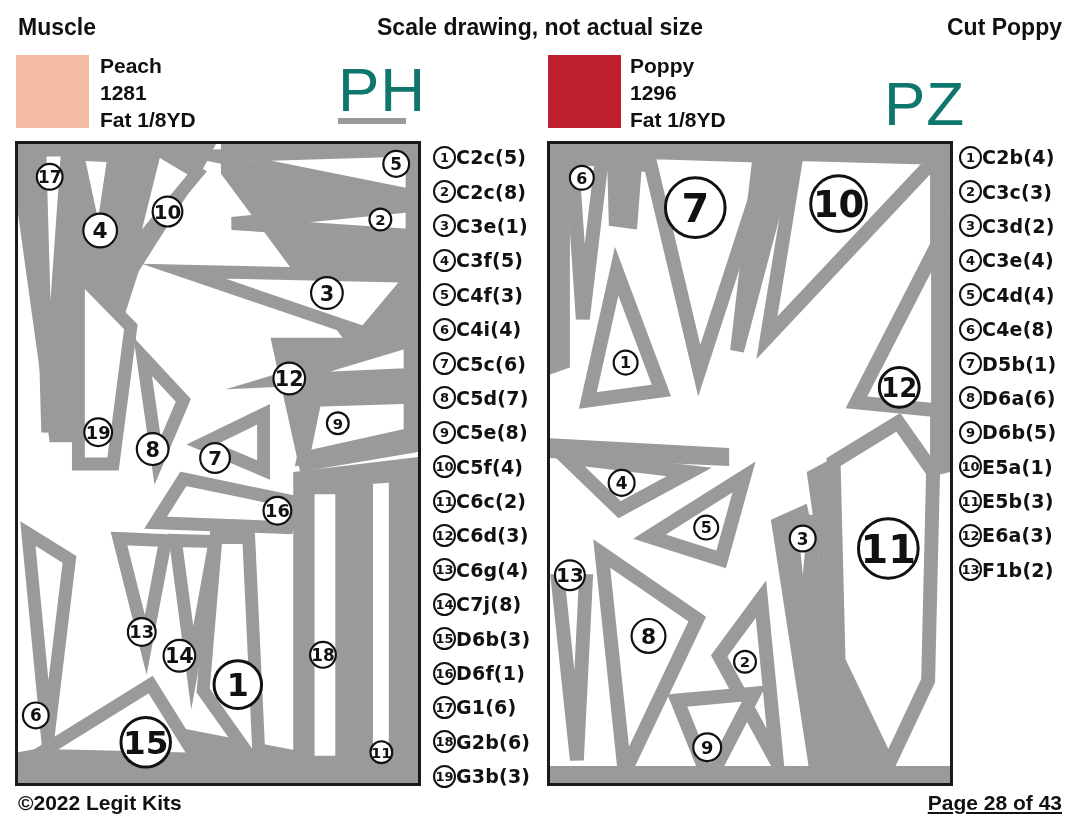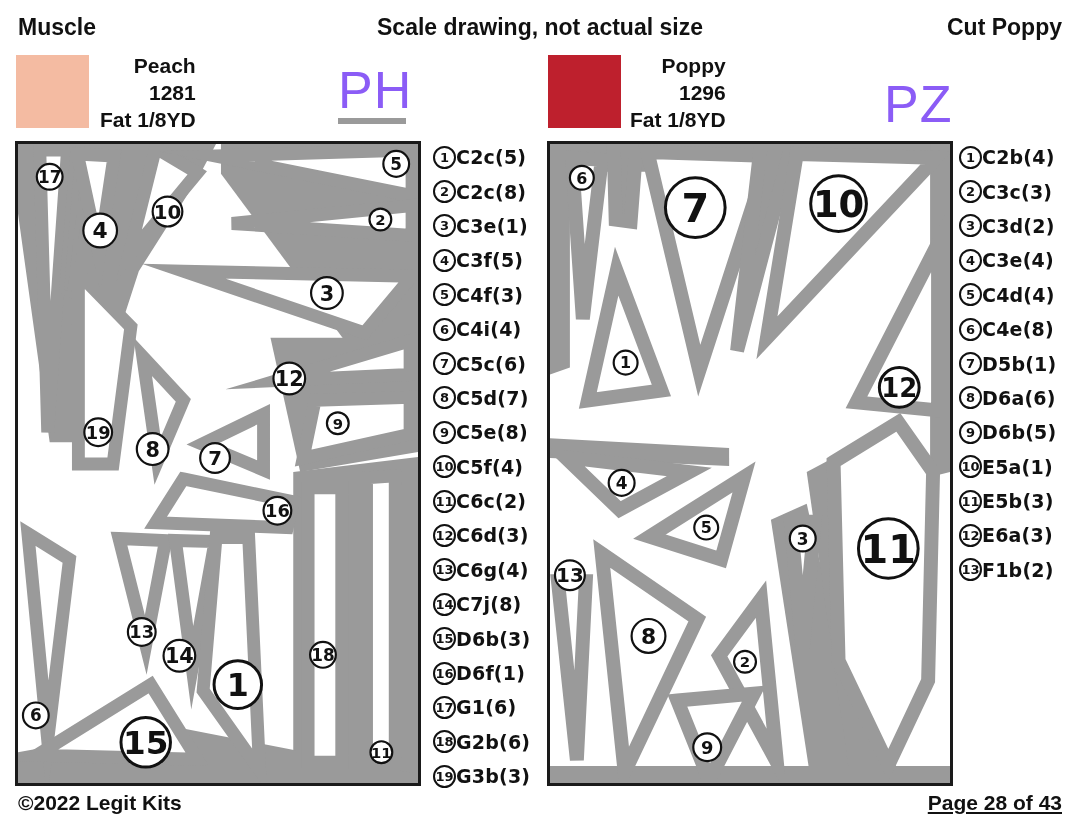--- a/index.html
+++ b/index.html
@@ -6,25 +6,25 @@
   body{width:1080px;height:834px;position:relative;overflow:hidden;
        font-family:"Liberation Sans",sans-serif;color:#111;}
   .title{position:absolute;top:14px;font-size:23px;font-weight:bold;white-space:nowrap;}
   #title-left{left:18px;}
   #title-center{left:50%;transform:translateX(-50%);}
   #title-right{right:18px;}
 
   .swatch{position:absolute;top:55px;width:73px;height:73px;}
   #swatch-left{left:16px;}
   #swatch-right{left:548px;}
-  .fabric-info{position:absolute;top:52px;font-size:21px;font-weight:bold;line-height:27px;text-align:right;}
+  .fabric-info{position:absolute;top:52px;font-size:21px;font-weight:bold;line-height:27px;}
   #fabric-info-left{left:100px;}
   #fabric-info-right{left:630px;}
 
-  .panel-code{position:absolute;color:#8b5cf6;font-size:52px;font-weight:400;
+  .panel-code{position:absolute;color:#0f766e;font-size:62px;font-weight:400;
               font-family:"Liberation Sans",sans-serif;letter-spacing:1px;line-height:48px;}
   #panel-code-left{left:338px;top:66px;width:68px;text-align:center;}
   #panel-code-left .code-underline{height:6px;background:#9a9a9a;margin-top:4px;}
   #panel-code-right{left:884px;top:80px;}
 
   .panel{position:absolute;top:141px;width:406px;height:645px;border:3px solid #1a1a1a;
          box-sizing:border-box;background:#fff;}
   #panel-left{left:15px;}
   #panel-right{left:547px;}
   .panel svg{width:100%;height:100%;display:block;}

